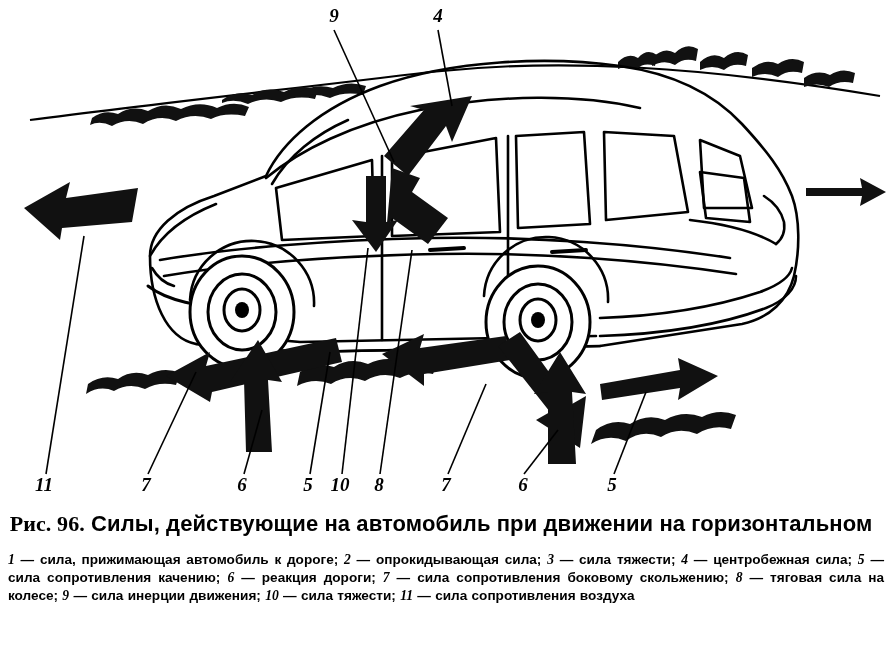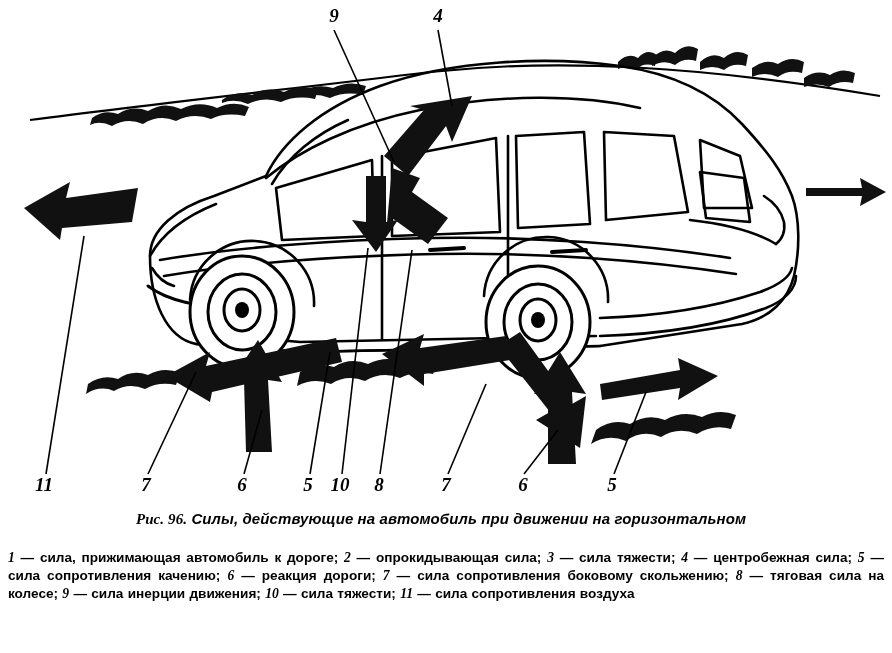--- a/index.html
+++ b/index.html
@@ -34,33 +34,32 @@
   }
   #caption-block {
     position: absolute;
     left: 0;
     top: 505px;
     width: 892px;
   }
   .caption-title {
     text-align: center;
     font-family: "Liberation Sans", sans-serif;
-    font-size: 15px;
+    font-size: 22px;
     font-weight: bold;
     line-height: 1.35;
     padding: 4px 10px 0 0;
     letter-spacing: 0.1px;
-    font-style: italic;
   }
   .caption-title .fig-label {
     font-family: "Liberation Serif", serif;
     font-weight: bold;
   }
   .legend {
-    margin-top: 20px;
+    margin-top: 12px;
     padding: 0 8px 0 8px;
     font-family: "Liberation Sans", sans-serif;
     font-size: 13.6px;
     font-weight: bold;
     line-height: 1.32;
     text-align: justify;
     text-align-last: left;
     word-spacing: 0.5px;
   }
   .legend .idx {

